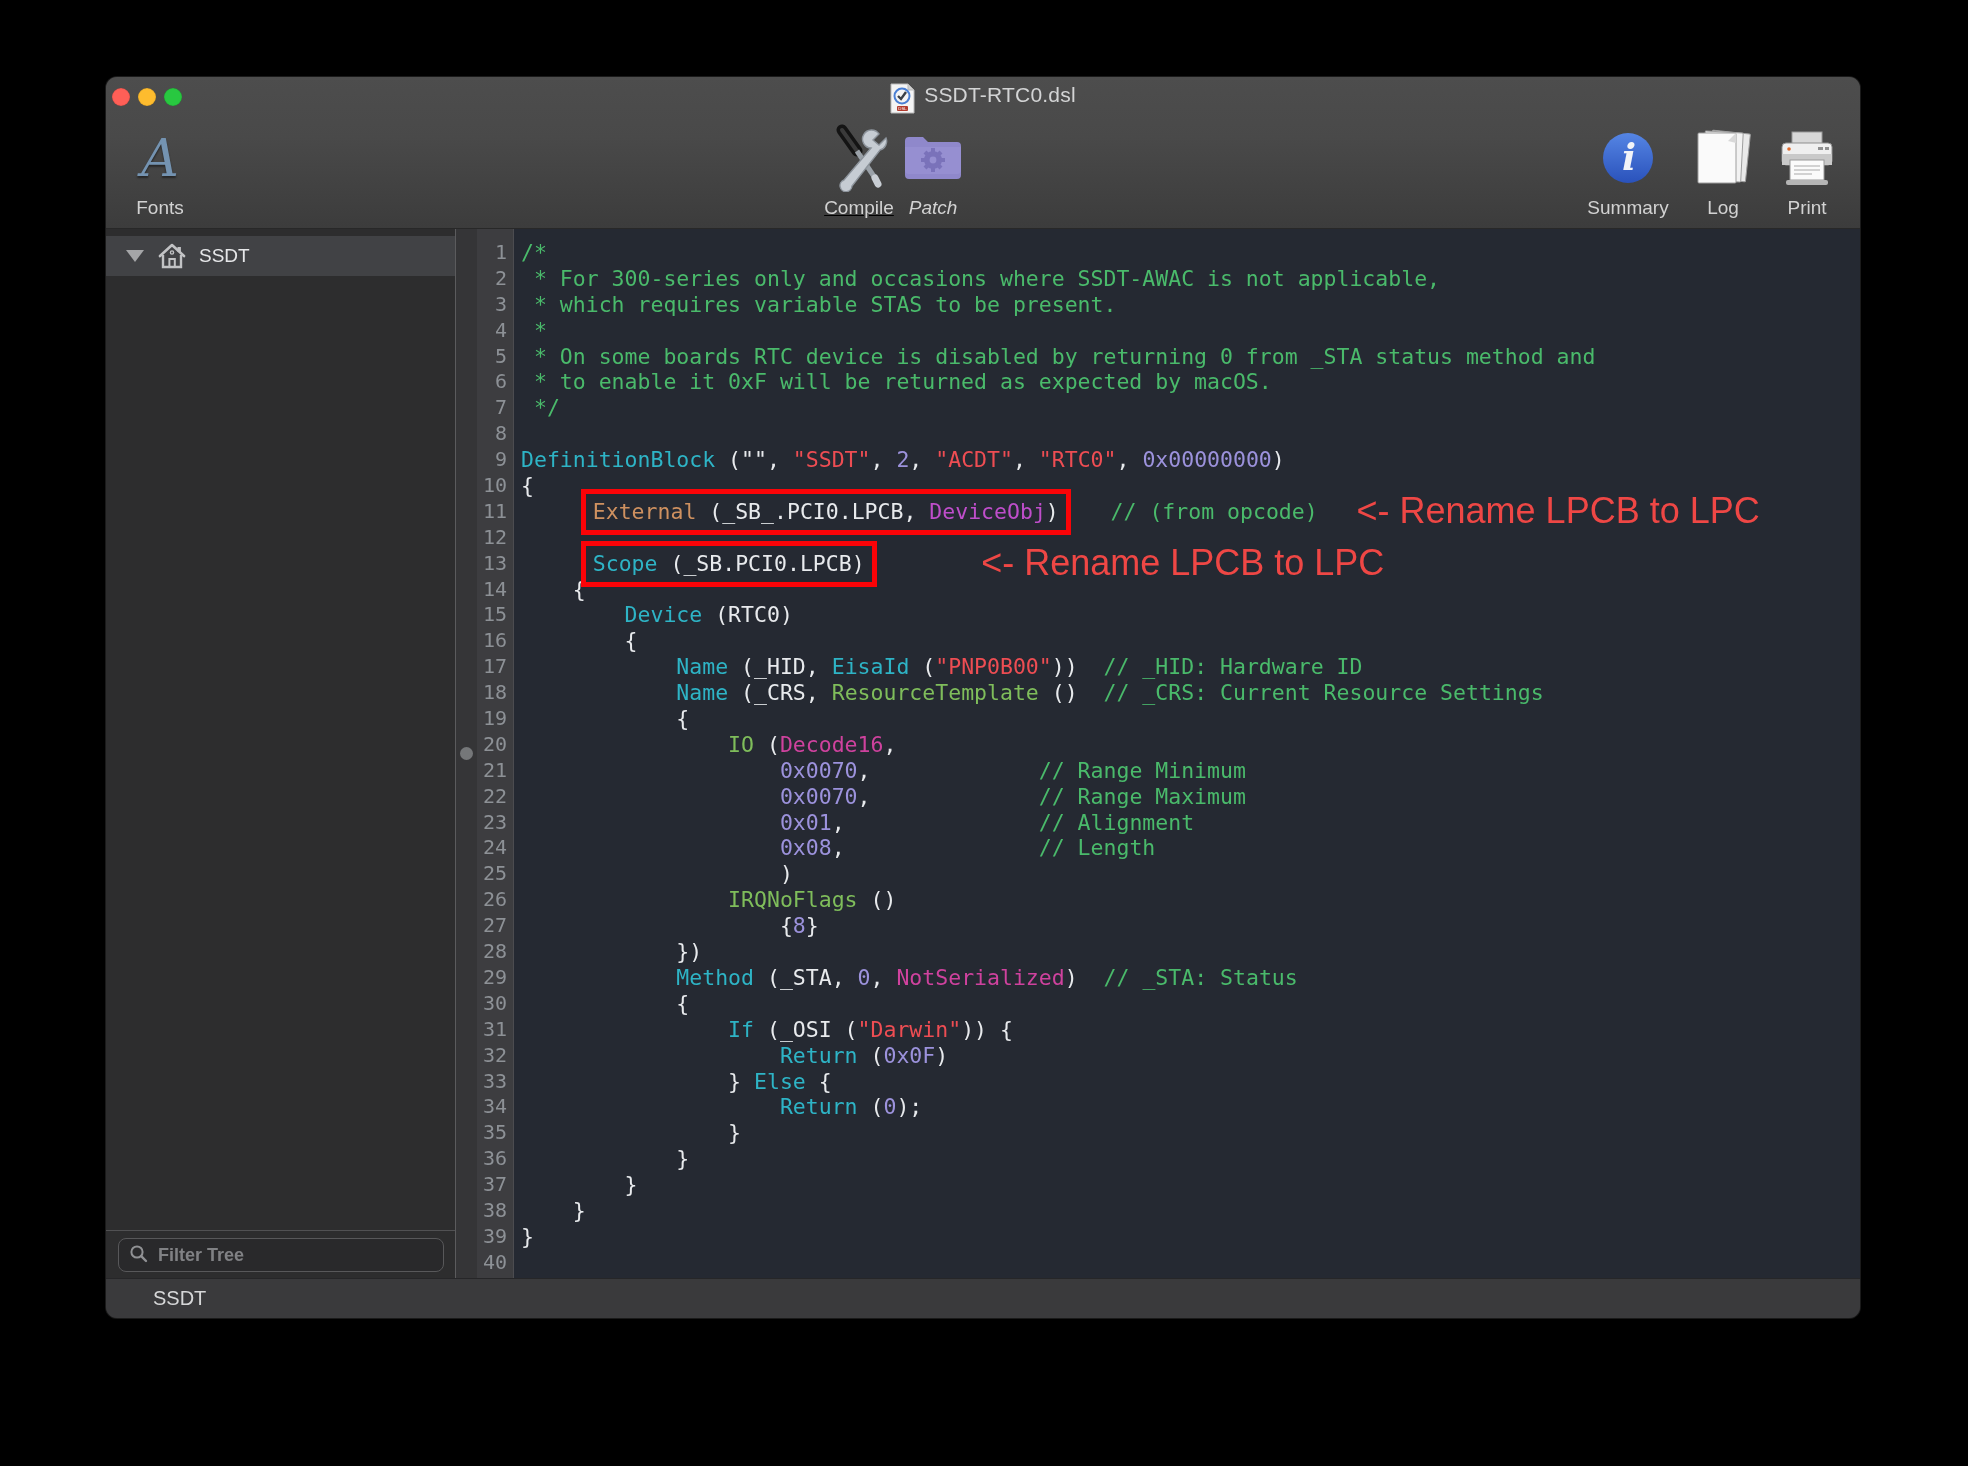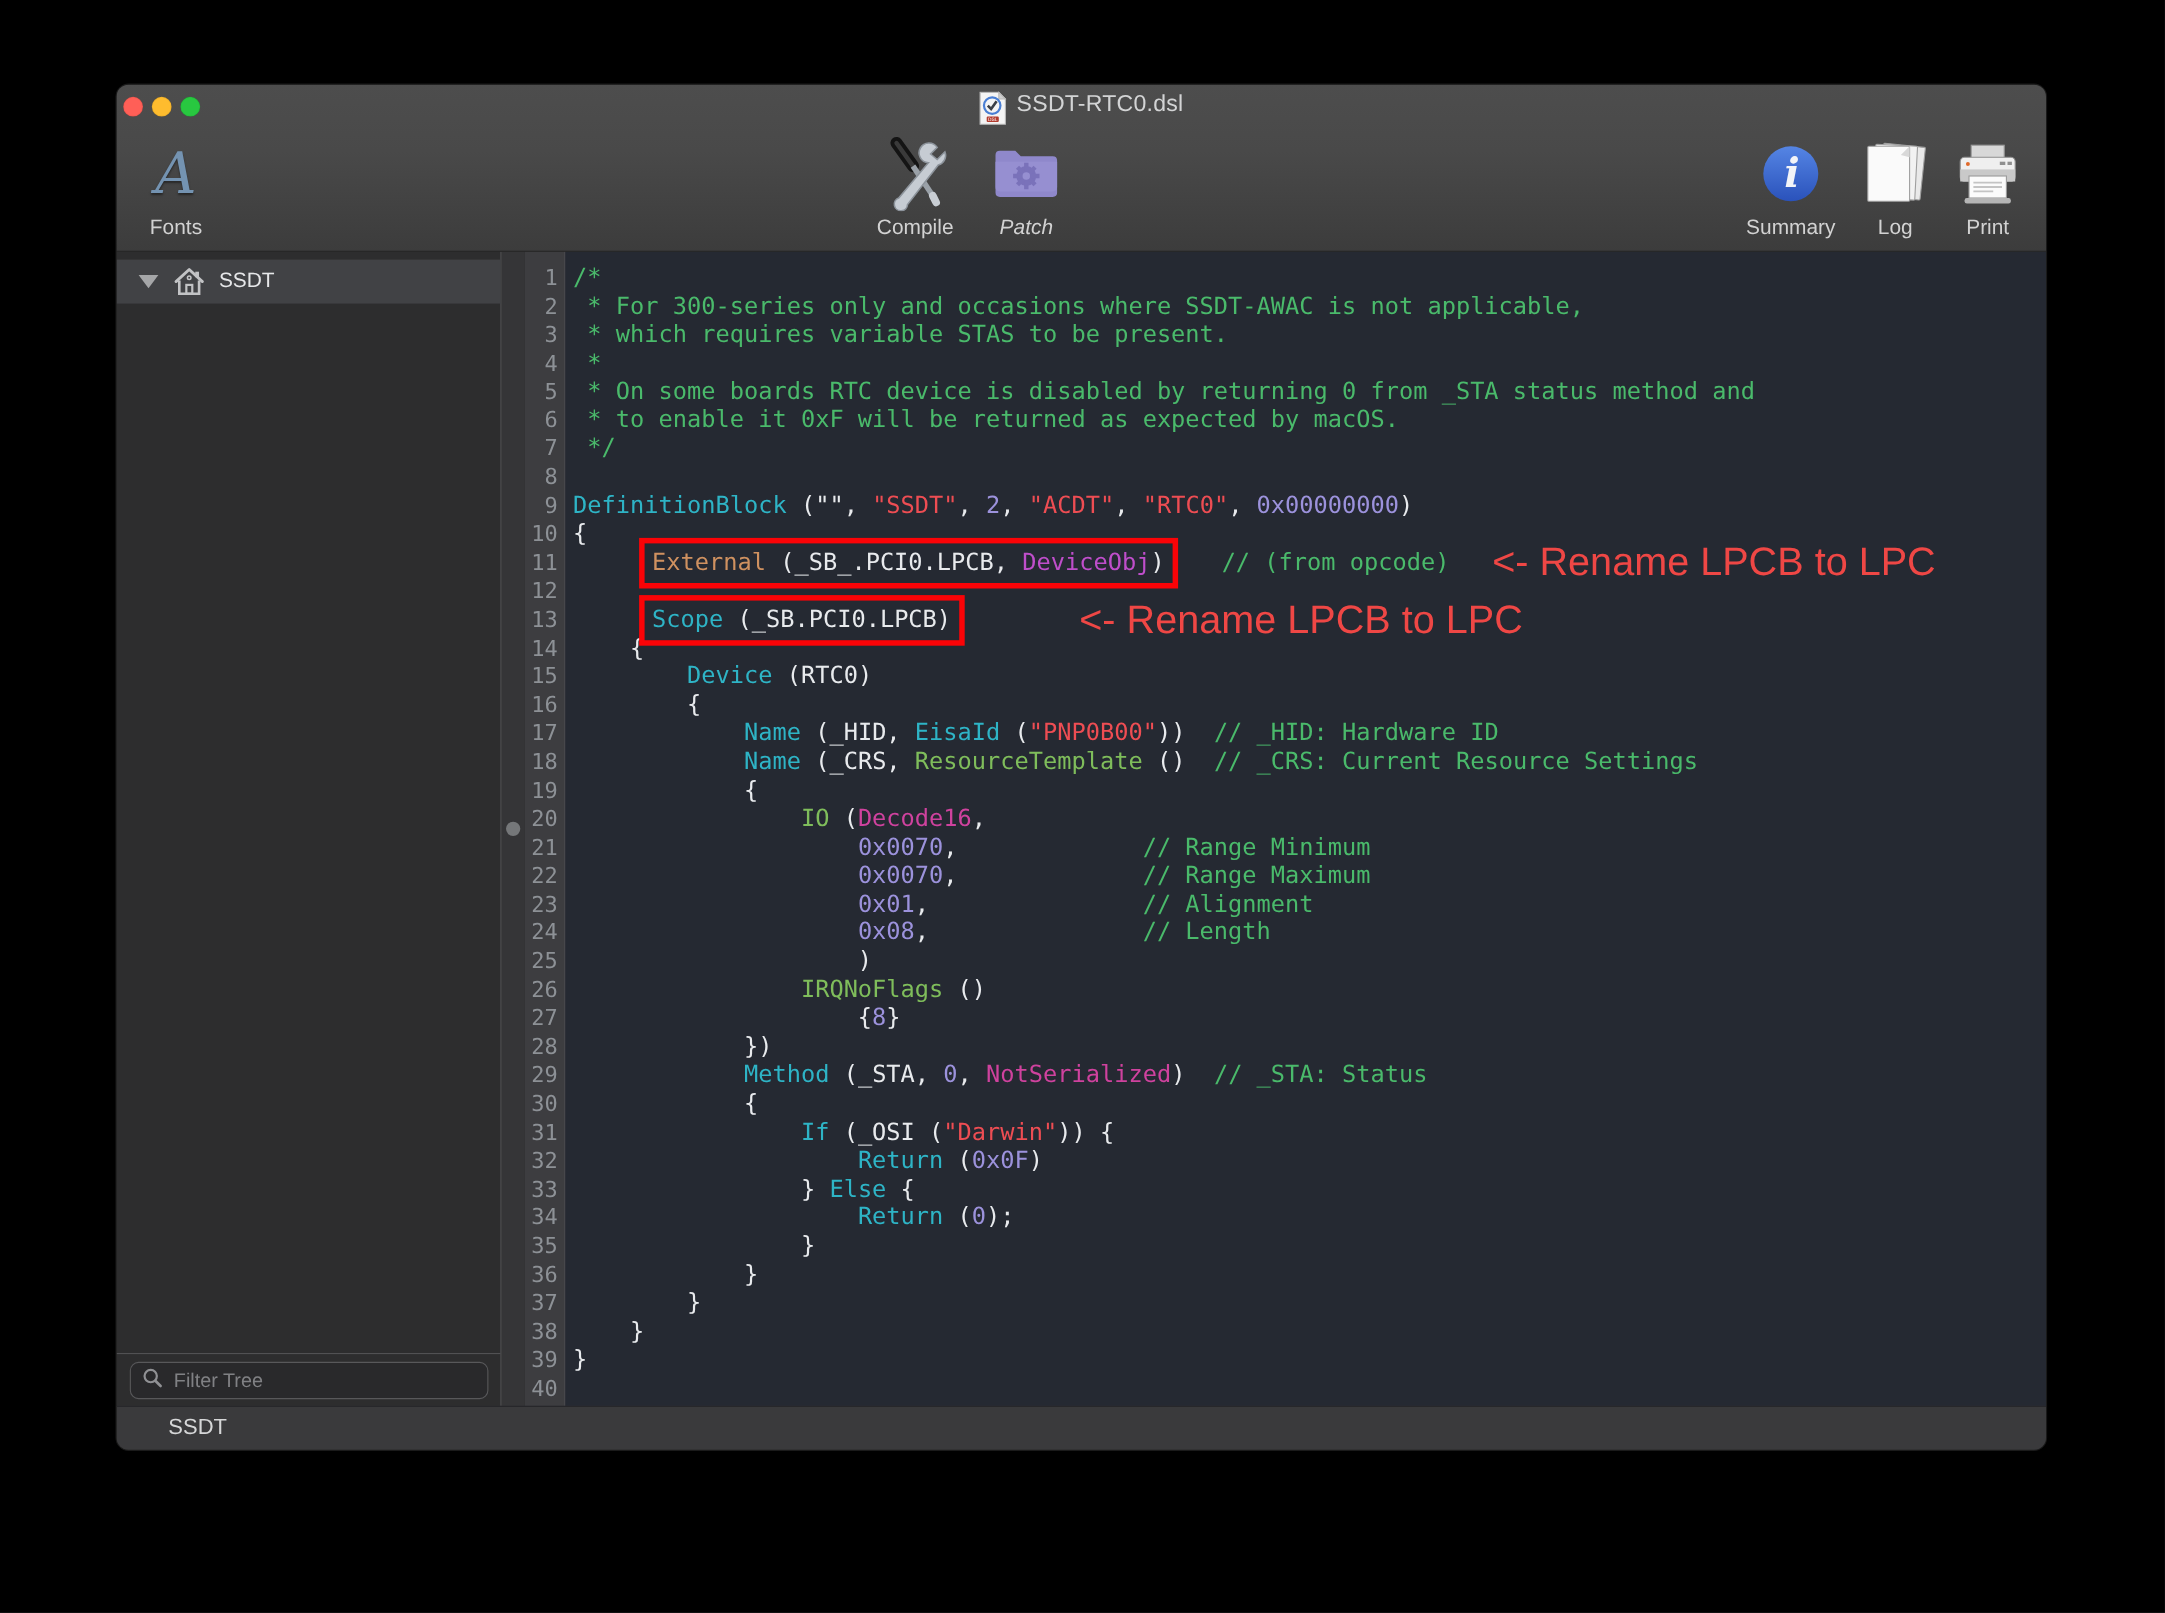--- a/index.html
+++ b/index.html
@@ -56,21 +56,21 @@
     position:absolute;left:0;right:0;bottom:0;height:48px;
     border-top:1px solid #515153;display:flex;align-items:center;
   }
   .filterfield{
     position:relative;margin-left:12px;width:326px;height:34px;
     background:#29292b;border:1px solid #58585a;border-radius:8px;
     display:flex;align-items:center;box-sizing:border-box;
   }
   .filterfield input{
     background:transparent;border:none;outline:none;color:#cfd0d2;
-    font-size:18px;font-family:"Liberation Sans",sans-serif;width:260px;
+    font-size:18px;font-family:"Liberation Sans",sans-serif;width:260px;font-weight:bold;
   }
   .filterfield input::placeholder{color:#808184;}
   .mag{margin:0 8px 0 10px;flex:none;}
   .splitter{width:21px;flex:none;background:#353537;position:relative;}
   .splitdot{
     position:absolute;left:4px;top:50%;margin-top:-7px;width:13px;height:13px;
     border-radius:50%;background:#757779;
   }
   .gutter{
     width:36px;flex:none;background:#3d3d40;border-right:1px solid #4c4c50;
@@ -138,21 +138,21 @@
       <span class="titletext">SSDT-RTC0.dsl</span>
     </div>
 
     <div class="toolitem" style="left:-11px;">
       <div class="ibox">
           <span class="fonts-a">A</span>
         </div>
       <span class="tlabel">Fonts</span>
     </div>
 
-    <div class="toolitem" style="left:661px;">
+    <div class="toolitem" style="left:688px;text-decoration:underline;">
       <div class="ibox">
         <svg width="64" height="68" viewBox="0 0 64 68">
 
           <line x1="15" y1="6" x2="30" y2="27" stroke="#141414" stroke-width="11" stroke-linecap="round"></line>
           <line x1="15" y1="6" x2="30" y2="27" stroke="#3a3a3a" stroke-width="4" stroke-linecap="round"></line>
           <line x1="30" y1="27" x2="48" y2="54" stroke="#9aa1a8" stroke-width="5"></line>
           <line x1="48" y1="54" x2="51" y2="60" stroke="#c9ced4" stroke-width="7" stroke-linecap="round"></line>
 
           <path d="M52 10 a9 9 0 1 0 -8 14 L17 56 a6 6 0 1 0 8 6 L53 26 a9 9 0 0 0 6 -12 l-7 7 -6 -5 z" fill="#c6ccd3" stroke="#8d949c" stroke-width="1.4"></path>
         </svg>

